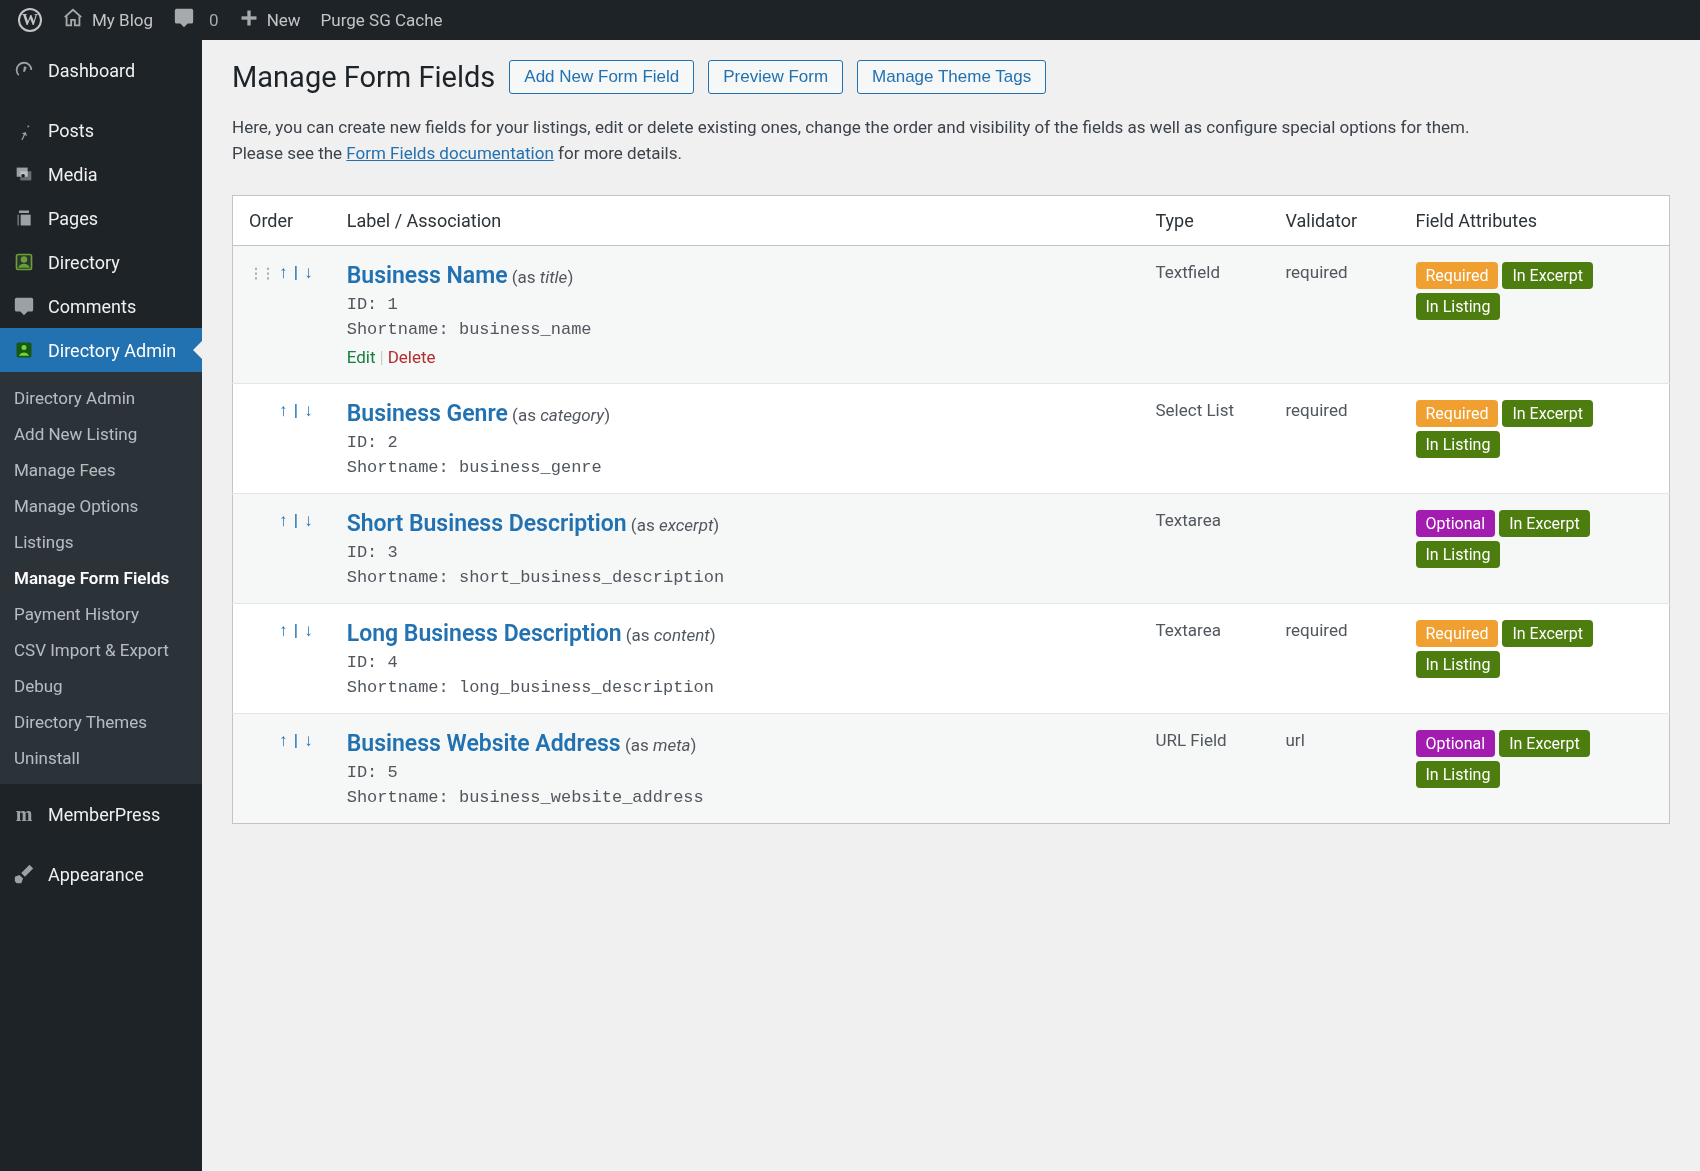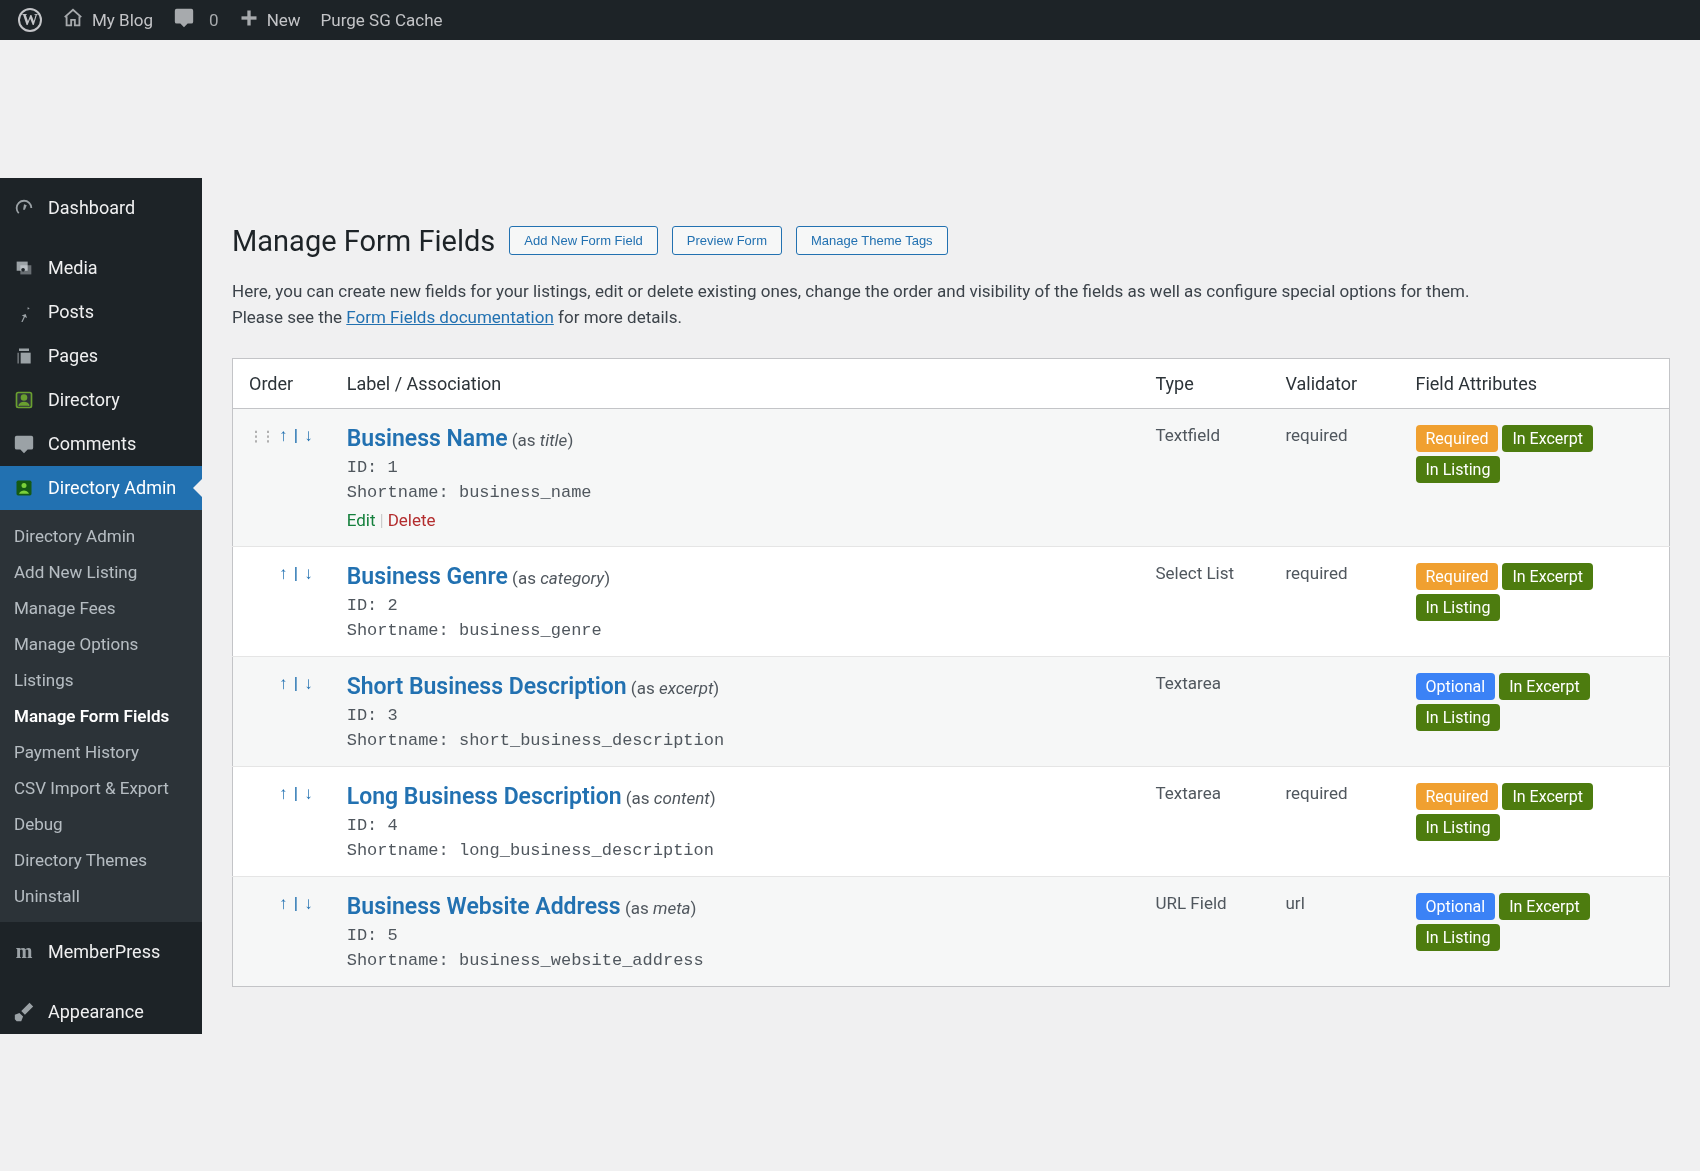--- a/index.html
+++ b/index.html
@@ -35,21 +35,21 @@
   .wp-logo {
     width: 24px; height: 24px;
     border: 2px solid #c3c4c7;
     border-radius: 50%;
     display: inline-flex; align-items: center; justify-content: center;
     font-family: Georgia, serif; font-weight: bold; font-size: 16px;
     color: #c3c4c7;
   }
 
   
-  .wrap { display: flex; height: calc(100vh - 40px); align-items: center; }
+  .wrap { display: flex; height: calc(100vh - 40px); }
   
   
   .sidebar {
     width: 202px;
     background: #1d2327;
     color: #f0f0f1;
     overflow-y: auto;
     padding-top: 8px;
   }
   .menu-item {
@@ -113,21 +113,21 @@
     font-size: 29px;
     font-weight: 400;
     color: #1d2327;
     padding: 0;
   }
   .page-action {
     border: 1px solid #2271b1;
     background: #f6f7f7;
     color: #2271b1;
     padding: 6px 14px;
-    font-size: 13px;
+    font-size: 17px;
     border-radius: 3px;
     cursor: pointer;
   }
   
   .intro {
     font-size: 17px;
     color: #3c434a;
     line-height: 1.55;
     margin-bottom: 28px;
   }
@@ -188,21 +188,21 @@
   .badge {
     display: inline-block;
     padding: 4px 10px;
     border-radius: 4px;
     color: #fff;
     font-size: 16px;
     margin-right: 4px;
     margin-bottom: 4px;
   }
   .badge.required { background: #f0a030; }
-  .badge.optional { background: #3b82f6; }
+  .badge.optional { background: #a21caf; }
   .badge.green { background: #4d7c0f; }
 </style>
 </head>
 <body>
 
 <div class="admin-bar">
   <div class="admin-bar-item">
     <span class="wp-logo">W</span>
   </div>
   <div class="admin-bar-item">
@@ -246,35 +246,35 @@
             <path d="M12 3a9 9 0 0 0-9 9 9 9 0 0 0 2.6 6.4l1.4-1.4A7 7 0 1 1 19 12h2a9 9 0 0 0-9-9zm0 5l-1 6h2l2-5-3-1z"></path>
           </svg>
       </span>
       <span class="menu-item-text">Dashboard</span>
     </div>
 
     <div style="height:16px"></div>
 
     <div class="menu-item">
       <span class="menu-icon">
+        <svg width="20" height="20" viewBox="0 0 24 24" fill="currentColor">
+            <path d="M14 4l6 6-3 1-4 4v5l-2-2-5 5-1-1 5-5-2-2h5l4-4 1-3-6-6 2 2z" transform="rotate(-20 12 12)"></path>
+          </svg>
+      </span>
+      <span class="menu-item-text">Posts</span>
+    </div>
+    <div class="menu-item">
+      <span class="menu-icon">
         <svg width="22" height="22" viewBox="0 0 24 24" fill="currentColor">
             <path d="M4 5h12v10H4z"></path>
             <path d="M8 9h12v10H8z" opacity="0.6"></path>
             <circle cx="11" cy="14" r="2" fill="#1d2327"></circle>
           </svg>
       </span>
       <span class="menu-item-text">Media</span>
-    </div>
-    <div class="menu-item">
-      <span class="menu-icon">
-        <svg width="20" height="20" viewBox="0 0 24 24" fill="currentColor">
-            <path d="M14 4l6 6-3 1-4 4v5l-2-2-5 5-1-1 5-5-2-2h5l4-4 1-3-6-6 2 2z" transform="rotate(-20 12 12)"></path>
-          </svg>
-      </span>
-      <span class="menu-item-text">Posts</span>
     </div>
     <div class="menu-item">
       <span class="menu-icon">
         <svg width="20" height="20" viewBox="0 0 24 24" fill="currentColor">
             <path d="M6 3h12v3H6z"></path>
             <path d="M8 8h12v13H8z"></path>
             <path d="M4 8h2v13H4z" opacity="0.6"></path>
           </svg>
       </span>
       <span class="menu-item-text">Pages</span>

